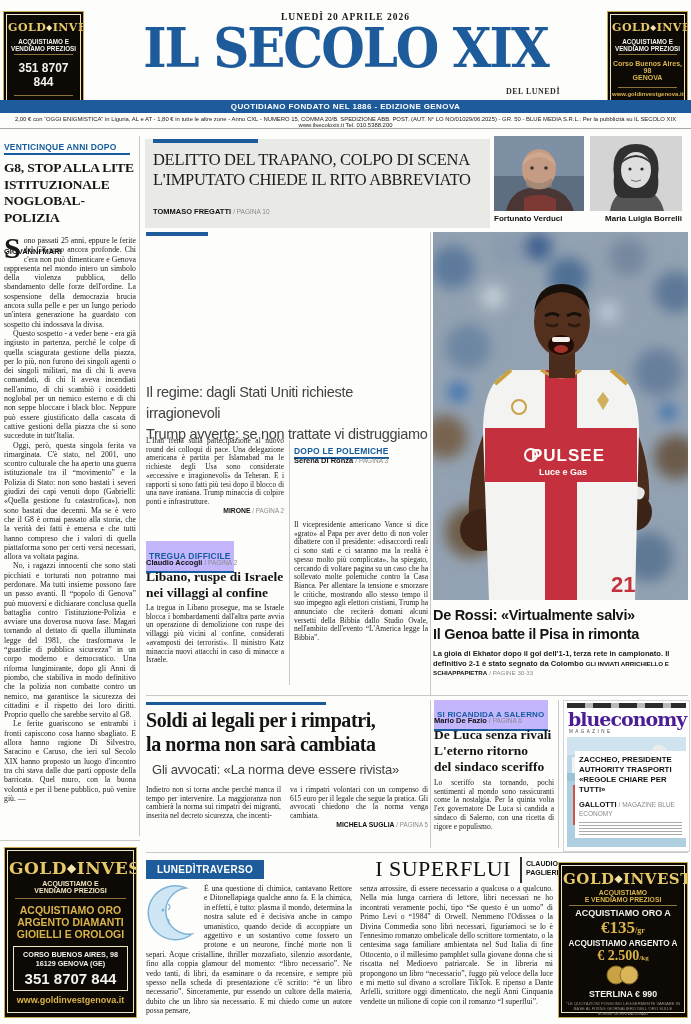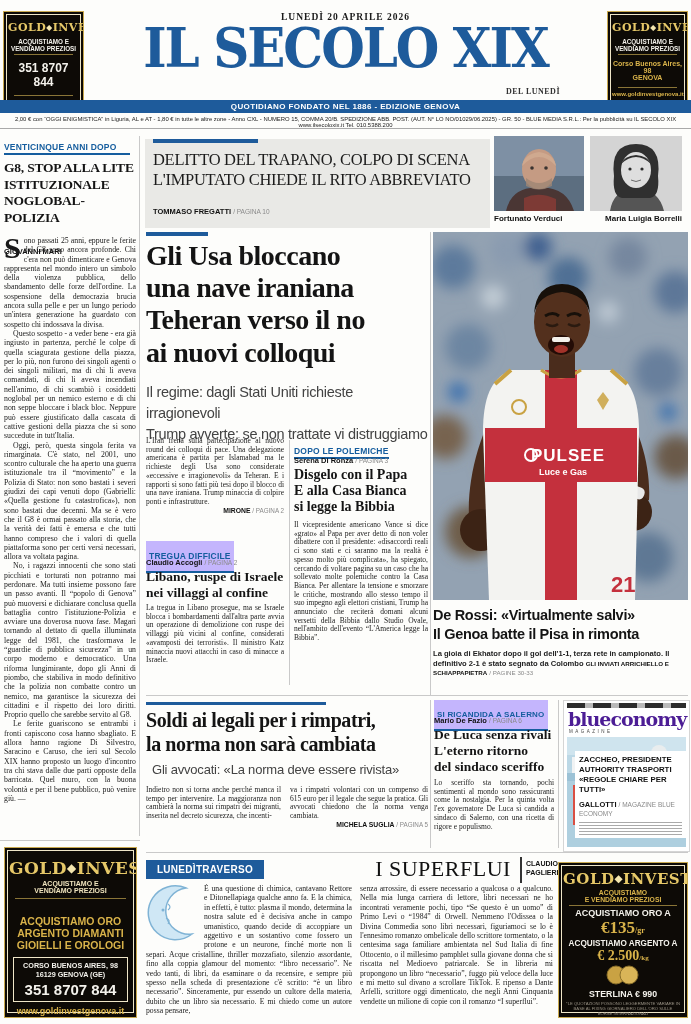--- a/index.html
+++ b/index.html
@@ -144,39 +144,33 @@
   <div class="abs hline" style="left:0;top:840px;width:140px;"></div>
 
   <div class="abs goldad" style="left:4px;top:847px;width:133px;height:171px;">
     <div class="inner" style="height:157px;">
       <div class="gbrand" style="font-size:17px;margin-top:5px;">
         <span>GOLD</span><span class="dia">◆</span><span>INVEST</span>
       </div>
       <div class="gwhite sans" style="font-size:7px;margin-top:2px;color:#efe3bd;">ACQUISTIAMO E</div>
       <div class="gwhite sans" style="font-size:7px;color:#efe3bd;">VENDIAMO PREZIOSI</div>
       <div class="gdiv" style="margin-top:4px;"></div>
-      <div class="ggold sans" style="font-size:10.5px;margin-top:16px;">ACQUISTIAMO ORO</div>
+      <div class="ggold sans" style="font-size:10.5px;margin-top:5px;">ACQUISTIAMO ORO</div>
       <div class="ggold sans" style="font-size:10.5px;">ARGENTO DIAMANTI</div>
       <div class="ggold sans" style="font-size:10.5px;">GIOIELLI E OROLOGI</div>
       <div style="border:1px solid #efe6c8;margin:6px 4px 0 4px;padding:3px 0;">
         <div class="gwhite sans" style="font-size:7.2px;">CORSO BUENOS AIRES, 98</div>
         <div class="gwhite sans" style="font-size:7.2px;">16129 GENOVA (GE)</div>
         <div class="gwhite sans" style="font-size:15px;margin-top:2px;">351 8707 844</div>
       </div>
       <div class="ggold sans" style="font-size:9px;margin-top:4px;">www.goldinvestgenova.it</div>
     </div>
   </div>
 
   <div class="abs bluerule" style="left:146px;top:232px;width:62px;height:4px;"></div>
-  <div class="abs headline" style="left:146px;top:240px;width:284px;font-size:28px;line-height:1.15;letter-spacing:-0.5px;">
-    <div>Gli Usa bloccano</div>
-    <div>una nave iraniana</div>
-    <div>Teheran verso il no</div>
-    <div>ai nuovi colloqui</div>
-  </div>
   <div class="abs deck" style="left:146px;top:382px;width:284px;font-size:14.5px;line-height:1.45;letter-spacing:-0.3px;">
     <div>Il regime: dagli Stati Uniti richieste irragionevoli</div>
     <div>Trump avverte: se non trattate vi distruggiamo</div>
   </div>
 
   <div class="abs vline" style="left:289px;top:440px;height:245px;"></div>
 
   <div class="abs body" style="left:146px;top:437px;width:138px;height:96px;">
     <span>L'Iran frena sulla partecipazione al nuovo round dei colloqui di pace. Una delegazione americana è partita per Islamabad ma le richieste degli Usa sono considerate «eccessive e irragionevoli» da Teheran. E i rapporti si sono fatti più tesi dopo il blocco di una nave iraniana. Trump minaccia di colpire ponti e infrastrutture.</span>
     <span class="sig"><b>MIRONE</b> <span>/ PAGINA 2</span></span>
@@ -185,25 +179,20 @@
     <span class="kicker hl">TREGUA DIFFICILE</span>
   </div>
   <div class="abs byline" style="left:146px;top:558px;"><b>Claudio Accogli</b> <span>/ PAGINA 2</span></div>
   <div class="abs headline" style="left:146px;top:569px;width:140px;font-size:13.5px;line-height:1.18;">Libano, ruspe di Israele nei villaggi al confine</div>
   <div class="abs body" style="left:146px;top:604px;width:138px;height:80px;">La tregua in Libano prosegue, ma se Israele blocca i bombardamenti dall'altra parte avvia un operazione di demolizione con ruspe dei villaggi più vicini al confine, considerati «avamposti dei terroristi». Il ministro Katz minaccia nuovi attacchi in caso di minacce a Israele.</div>
 
   <div class="abs" style="left:294px;top:440px;">
     <span class="kicker">DOPO LE POLEMICHE</span>
   </div>
   <div class="abs byline" style="left:294px;top:456px;"><b>Serena Di Ronza</b> <span>/ PAGINA 3</span></div>
-  <div class="abs headline" style="left:294px;top:467px;width:134px;font-size:14px;line-height:1.16;">
-    <div>Disgelo con il Papa</div>
-    <div>E alla Casa Bianca</div>
-    <div>si legge la Bibbia</div>
-  </div>
   <div class="abs body" style="left:294px;top:521px;width:134px;height:152px;">Il vicepresidente americano Vance si dice «grato» al Papa per aver detto di non voler dibattere con il presidente: «disaccordi reali ci sono stati e ci saranno ma la realtà è spesso molto più complicata», ha spiegato, cercando di voltare pagina su un caso che ha sollevato molte polemiche contro la Casa Bianca. Per allentare la tensione e smorzare le critiche, mostrando allo stesso tempo il suo impegno agli elettori cristiani, Trump ha annunciato che reciterà domani alcuni versetti della Bibbia dallo Studio Ovale, nell'ambito dell'evento “L'America legge la Bibbia”.</div>
 
   <div class="abs vline" style="left:430px;top:232px;height:463px;"></div>
 
   <div class="abs" style="left:433px;top:232px;width:255px;height:368px;">
     <svg width="255" height="368" viewBox="0 0 255 368">
       <defs>
           <filter id="bl" x="-40%" y="-40%" width="180%" height="180%">
             <feGaussianBlur stdDeviation="7"></feGaussianBlur>
           </filter>

